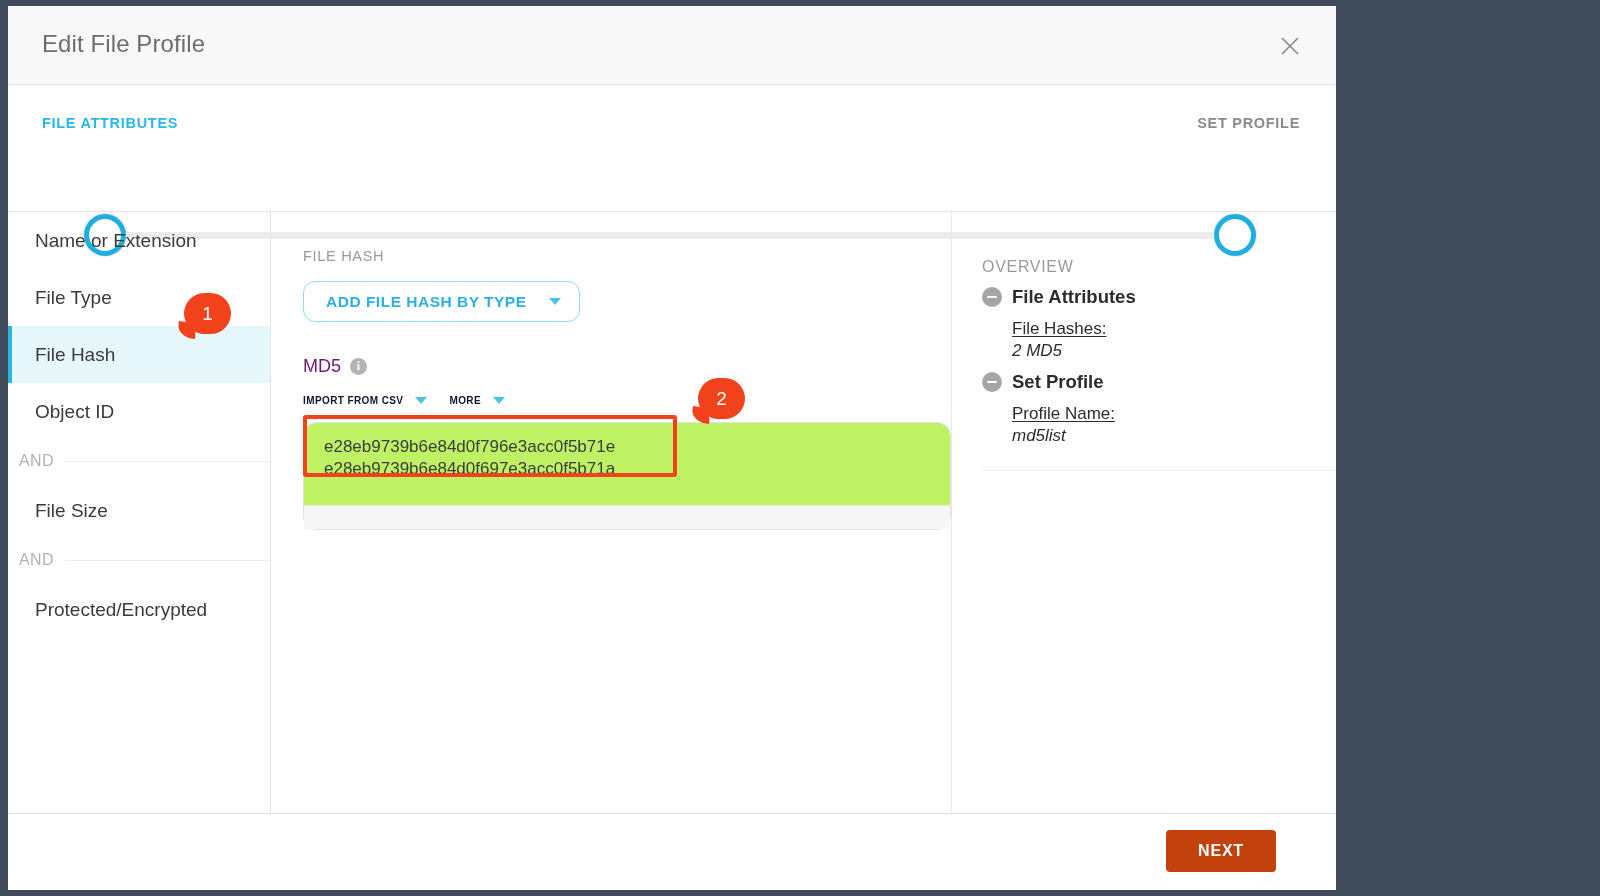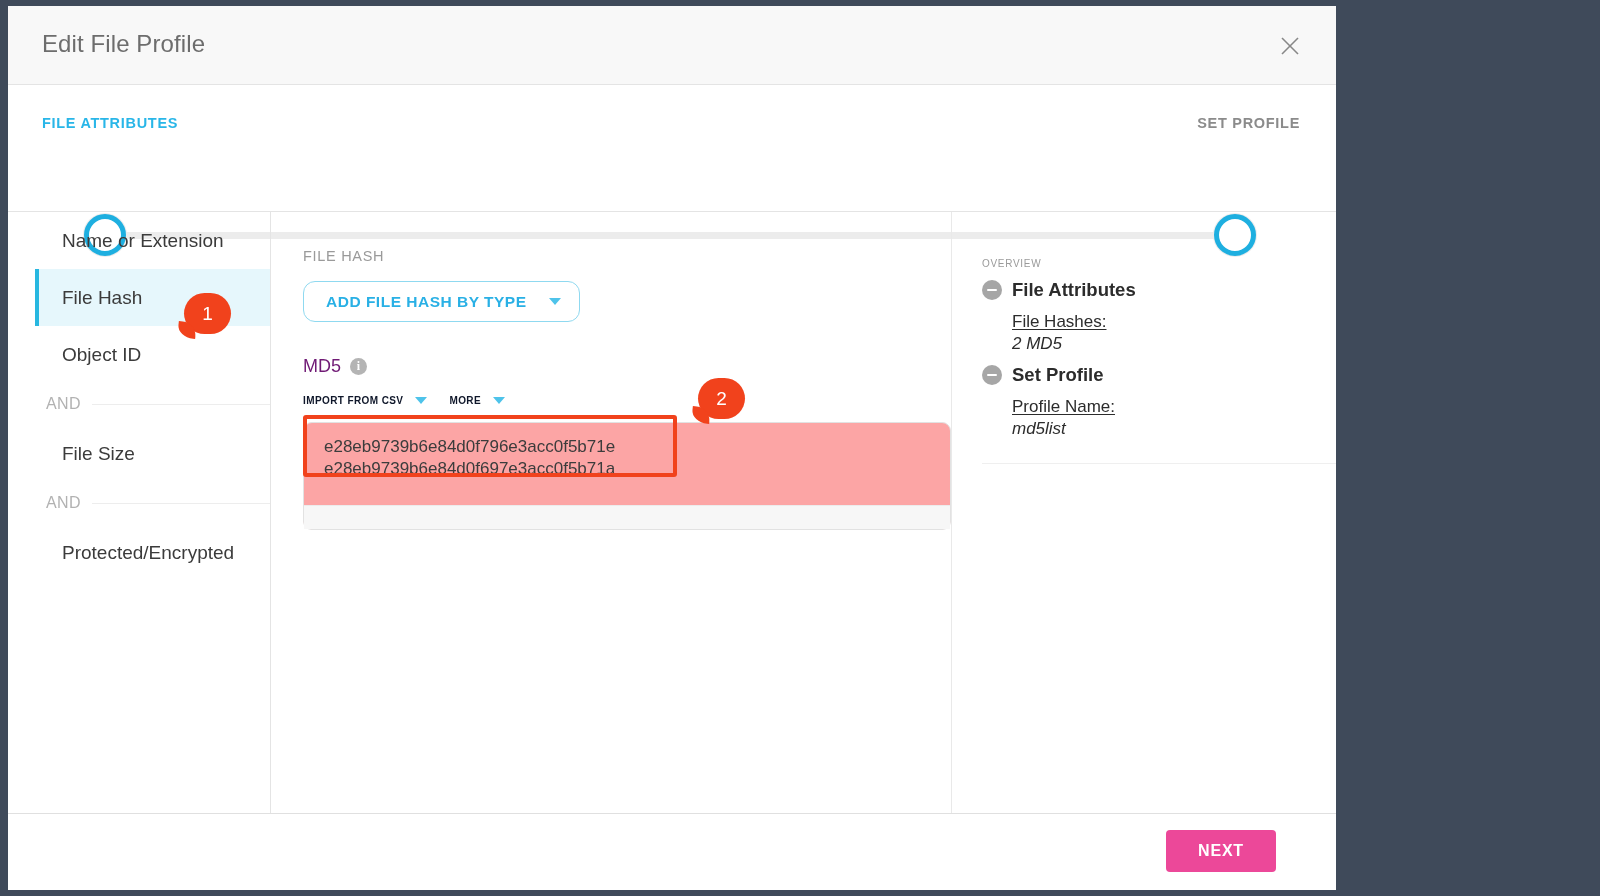--- a/index.html
+++ b/index.html
@@ -93,21 +93,20 @@
     display: flex;
   }
 
   
   .sidebar {
     width: 263px;
     border-right: 1px solid #e4e4e4;
     padding-top: 0;
     position: relative;
     flex: 0 0 263px;
-    padding-left: 27px;
   }
   .nav-item {
     position: relative;
     height: 57px;
     display: flex; align-items: center;
     padding-left: 27px;
     font-size: 19px;
     color: #3b3b3b;
     cursor: pointer;
     border-left: 4px solid transparent;
@@ -209,22 +208,22 @@
     cursor: pointer;
     display: inline-flex; align-items: center;
   }
   .link-btn .caret { margin-left: 12px; }
   .link-row .gap { width: 22px; }
 
   .hash-box {
     margin-top: 11px;
     width: 648px;
     border: 1px solid #e2e2e2;
-    border-radius: 9px;
-    background: #fca5a5;
+    border-radius: 14px;
+    background: #bef264;
     position: relative;
   }
   .hash-text {
     padding: 13px 18px 16px 20px;
     min-height: 82px;
     font-size: 17px;
     color: #3c3c3c;
     line-height: 1.27;
     white-space: pre;
     cursor: text;
@@ -272,21 +271,21 @@
   .callout.c2 { left: 690px; top: 372px; }
 
   
   .overview {
     flex: 0 0 auto;
     width: 587px;
     padding: 46px 0 0 30px;
     position: relative;
   }
   .overview-label {
-    font-size: 10px;
+    font-size: 16px;
     letter-spacing: .7px;
     color: #9a9a9a;
     margin: 0 0 9px 0;
   }
   .ov-card {
     position: relative;
     width: 510px;
     border: 1px solid #efefef;
     border-top: none;
     border-left: none;
@@ -333,21 +332,21 @@
   
   .footer {
     position: relative;
     height: 74px;
     background: #ffffff;
   }
   .primary-btn {
     position: absolute;
     right: 60px; top: 16px;
     width: 110px; height: 42px;
-    background: #ec4899;
+    background: #c2410c;
     border: none;
     border-radius: 4px;
     color: #ffffff;
     font-size: 16px;
     font-weight: 700;
     letter-spacing: .8px;
     cursor: pointer;
     font-family: "Liberation Sans", sans-serif;
   }
 </style>
@@ -372,20 +371,23 @@
     <div class="step-track"></div>
     <div class="step-dot first"></div>
     <div class="step-dot last"></div>
   </div>
 
   <div class="body">
 
     <div class="sidebar">
       <div class="nav-item">
         <span>Name or Extension</span>
+      </div>
+      <div class="nav-item">
+        <span>File Type</span>
       </div>
       <div class="nav-item active">
         <span>File Hash</span>
       </div>
       <div class="nav-item">
         <span>Object ID</span>
       </div>
       <div class="nav-sep">
         <span class="line"></span>
         <span class="word">AND</span>

